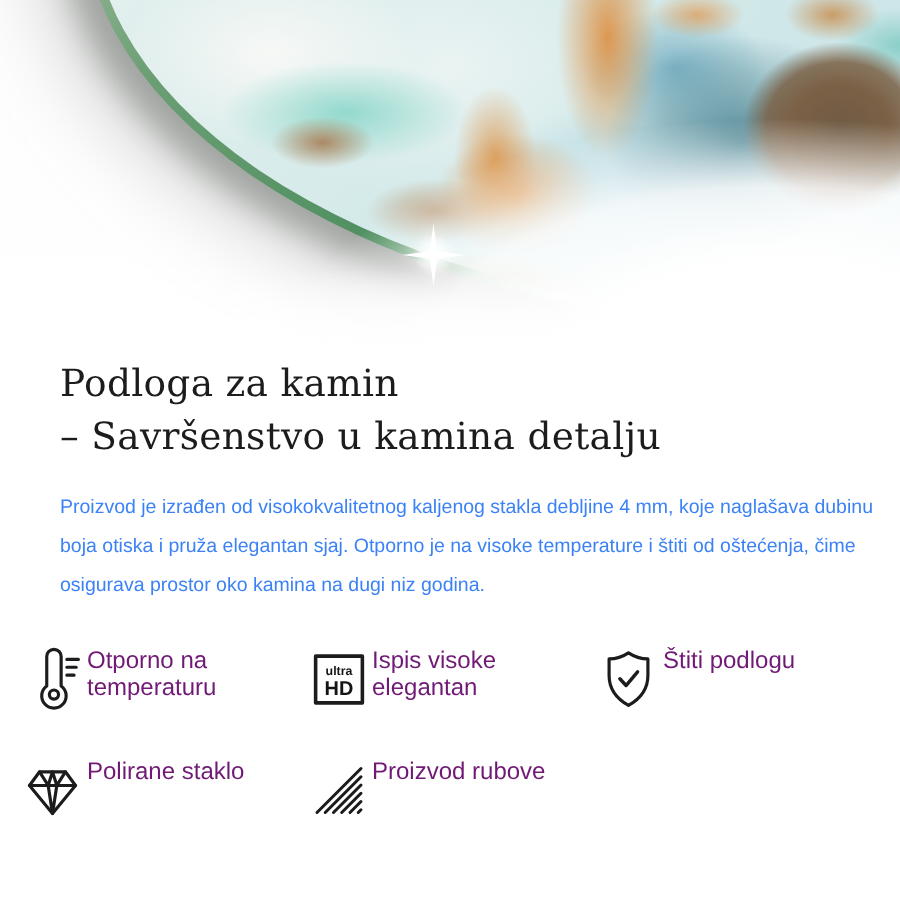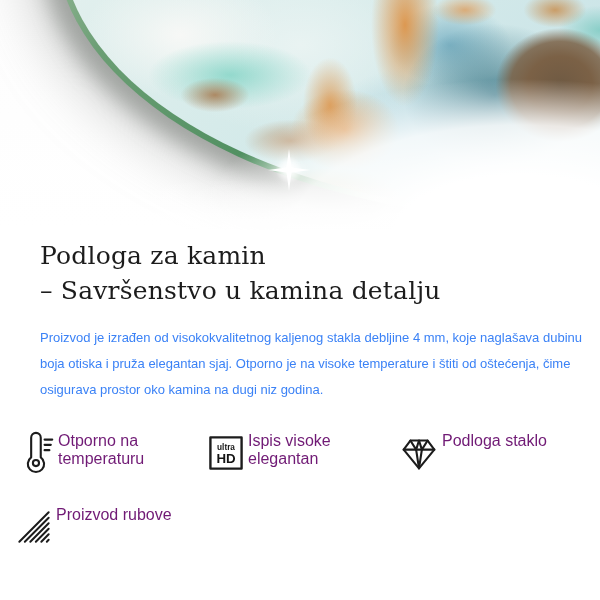--- a/index.html
+++ b/index.html
@@ -112,31 +112,41 @@
         <div class="ficon">
           <svg class="ico" width="44" height="44" viewBox="0 0 48 48">
             <rect x="7" y="7" width="34" height="34" stroke-width="2.6"></rect>
             <text x="24" y="21" font-size="9" font-weight="700" text-anchor="middle">ultra</text>
             <text x="24" y="35" font-size="14.5" font-weight="800" text-anchor="middle">HD</text>
           </svg>
         </div>
         <div class="flabel">Ispis visoke elegantan</div>
       </div>
 
+      <div class="feature">
+        <div class="ficon">
+          <svg class="ico" width="46" height="46" viewBox="0 0 48 48">
+            <path d="M24 5.5 c4.2 2.8 8.8 4.2 13.5 4.2 v11.5 c0 9.3 -5.6 16.4 -13.5 20.8
+                     C16.1 37.6 10.5 30.5 10.5 21.2 V9.7 C15.2 9.7 19.8 8.3 24 5.5 Z"></path>
+            <path d="M18 23.5 l4.3 4.7 l8 -9.5" stroke-width="2.4"></path>
+          </svg>
+        </div>
+        <div class="flabel">Štiti podlogu</div>
+      </div>
 
       <div class="feature">
         <div class="ficon">
           <svg class="ico" width="46" height="46" viewBox="0 0 48 48" stroke-width="1.8">
             <path d="M15 11 h18 l7 9.5 L24 40 L8 20.5 Z"></path>
             <path d="M8 20.5 h32"></path>
             <path d="M15 11 l6 9.5 L24 11 l3 9.5 L33 11"></path>
             <path d="M21 20.5 L24 40 M27 20.5 L24 40"></path>
           </svg>
         </div>
-        <div class="flabel">Podloga staklo</div>
+        <div class="flabel">Polirane staklo</div>
       </div>
 
       <div class="feature">
         <div class="ficon">
           <svg class="ico" width="44" height="44" viewBox="0 0 48 48" stroke-width="3.2" stroke-linecap="butt">
             <path d="M8 40 L40 8"></path>
             <path d="M14 40 L40 14"></path>
             <path d="M20 40 L40 20"></path>
             <path d="M26 40 L40 26"></path>
             <path d="M32 40 L40 32"></path>

